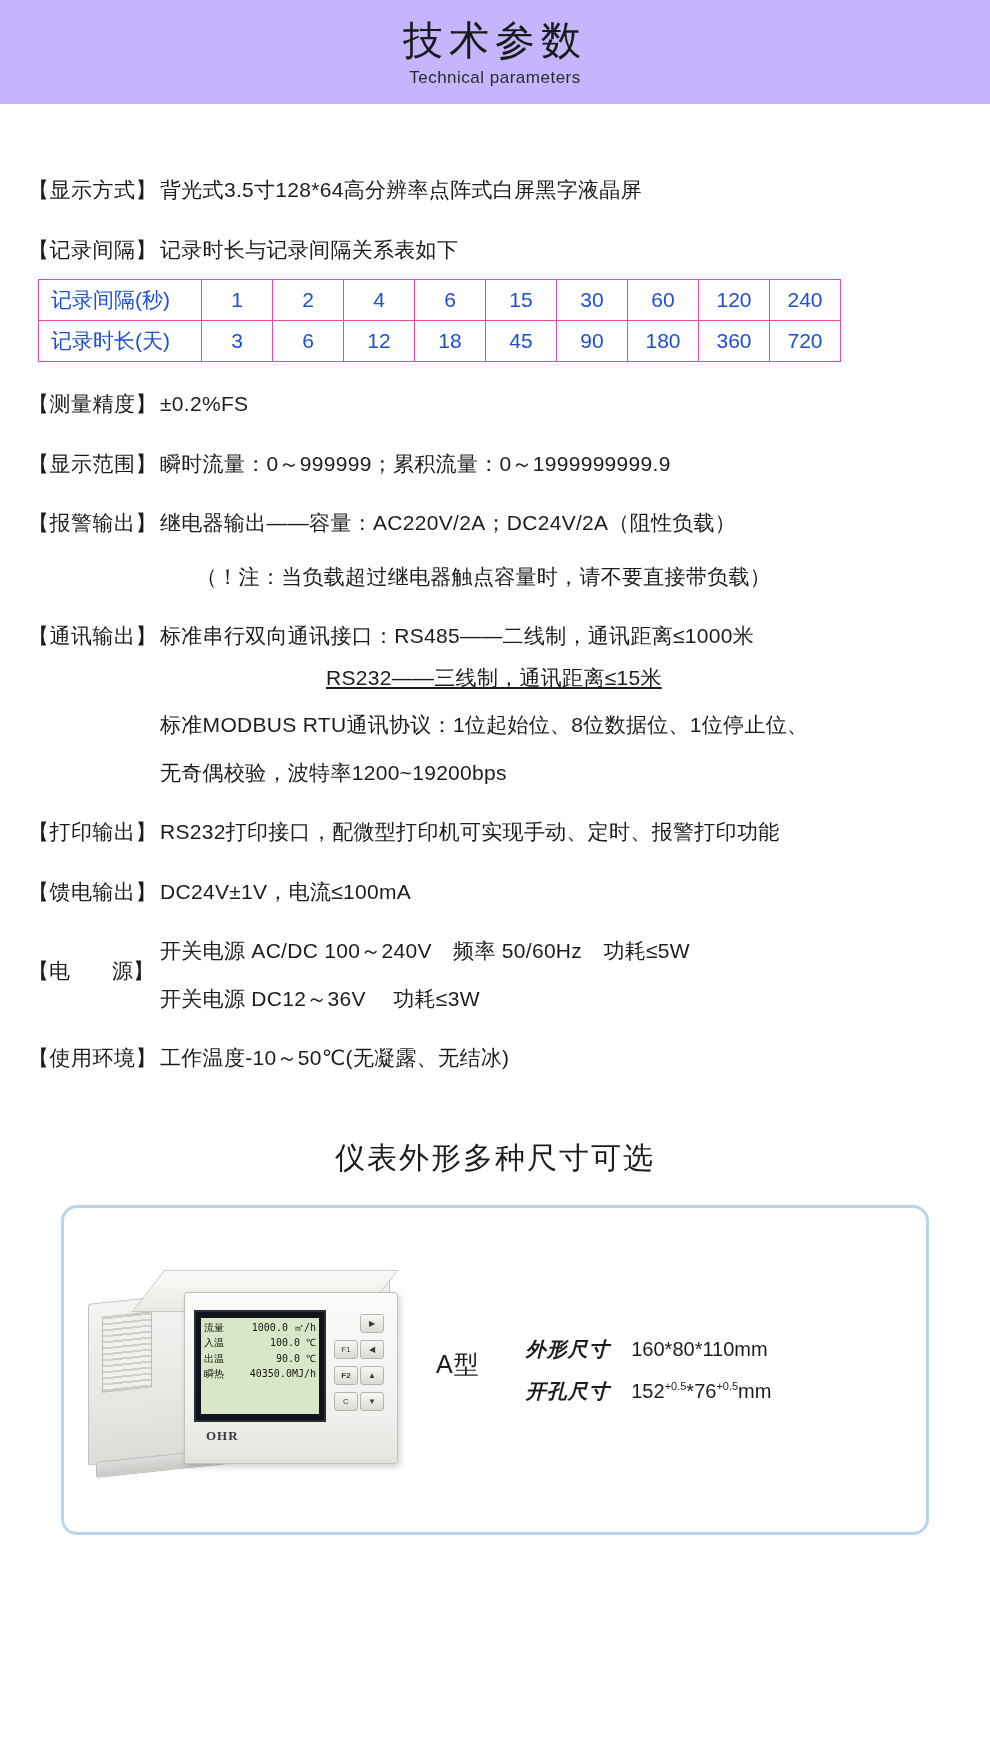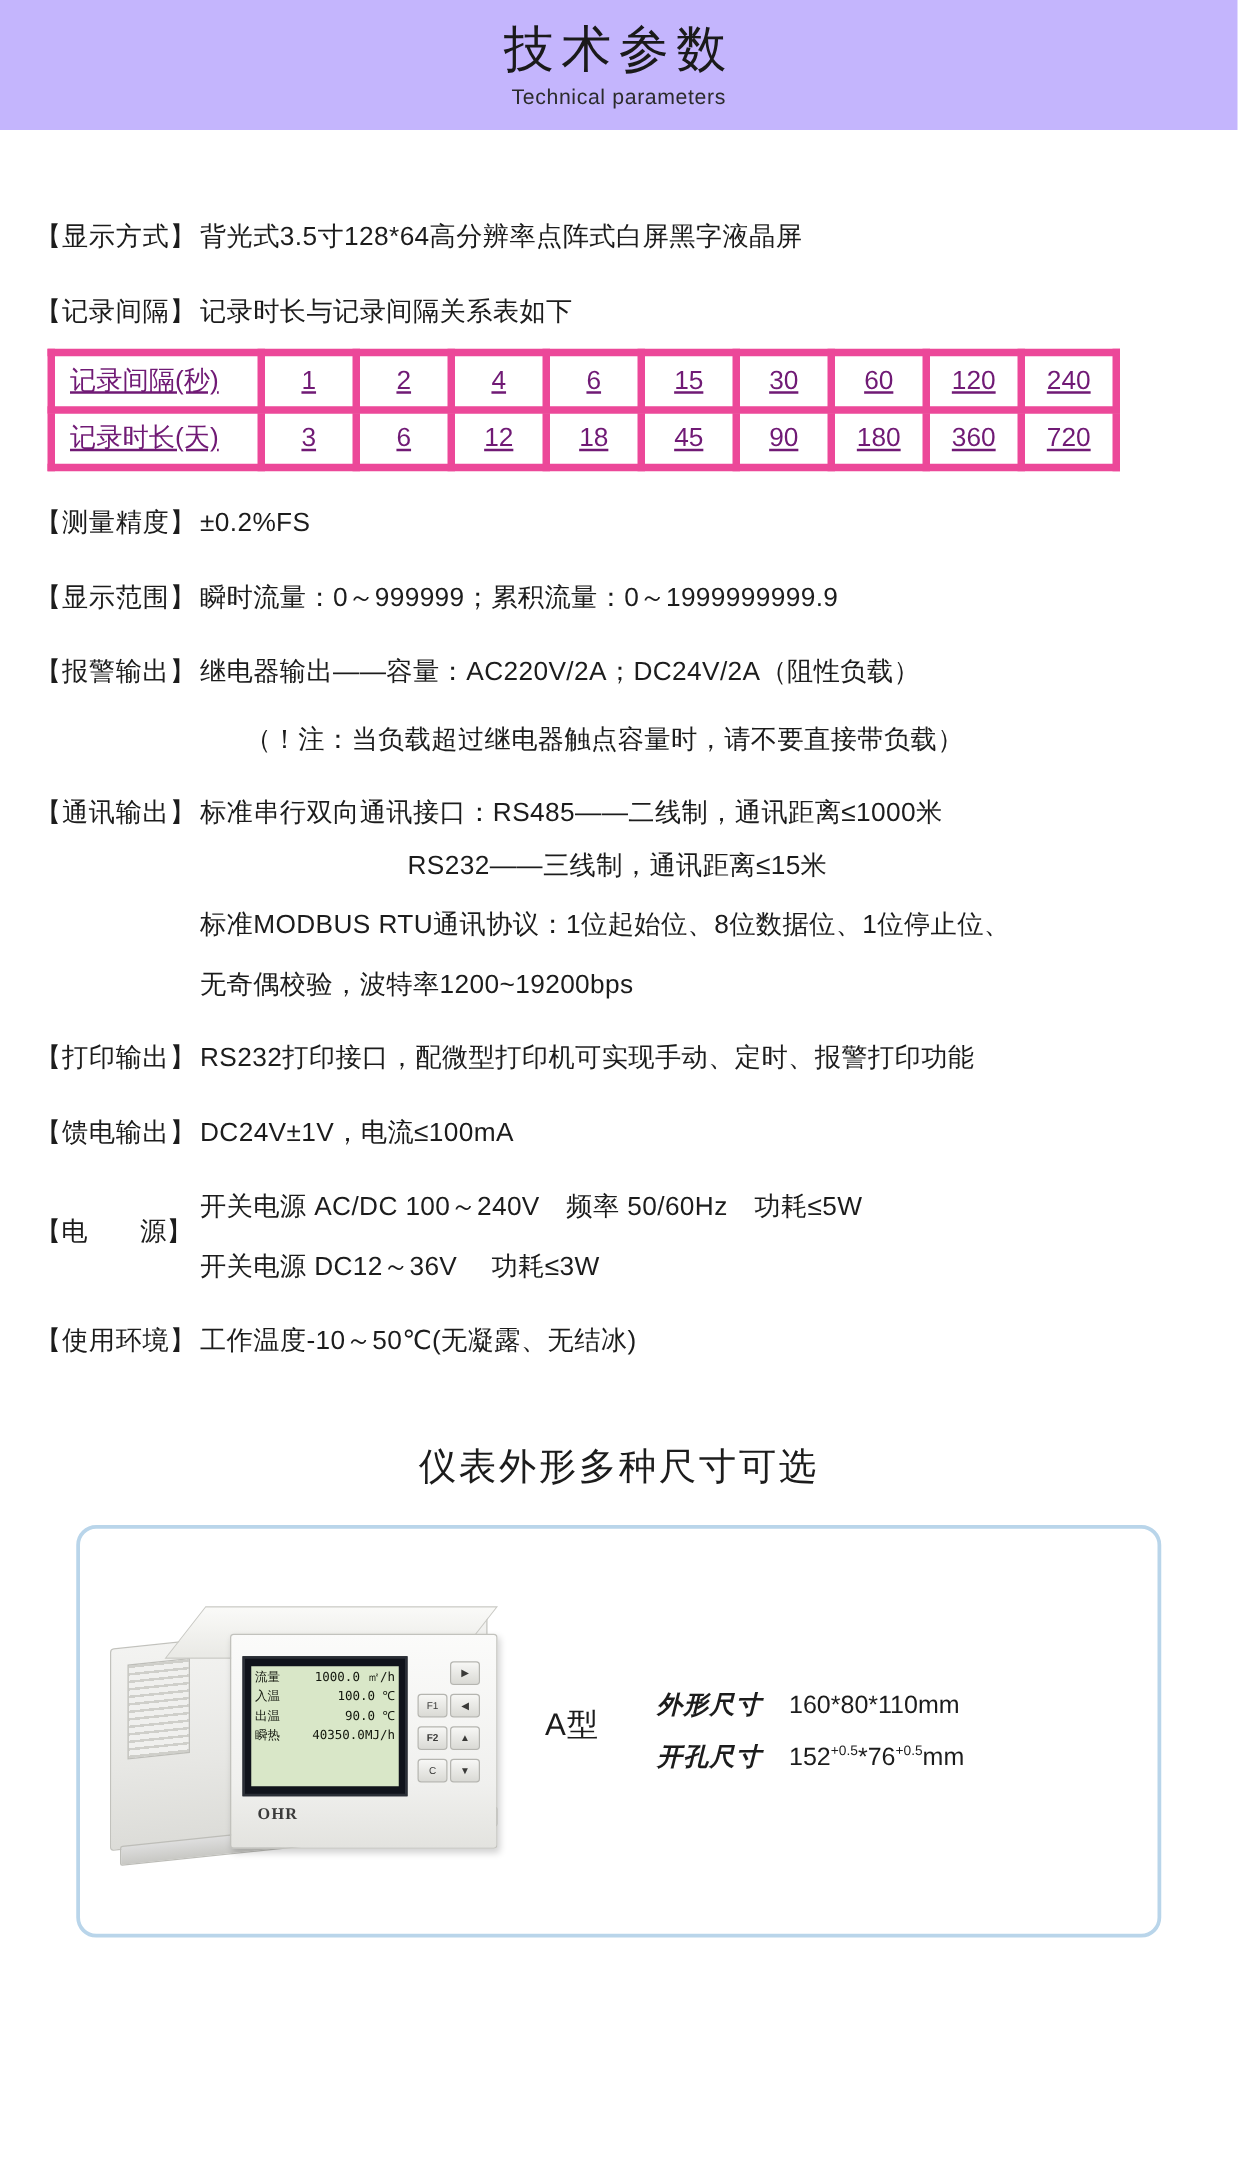--- a/index.html
+++ b/index.html
@@ -53,37 +53,36 @@
     flex:0 0 132px;
     white-space:nowrap;
     letter-spacing:0.5px;
   }
   .label.spaced{letter-spacing:0;margin-top:20px;}
   .value{
     flex:1;
     letter-spacing:0.3px;
   }
   .value .sub{display:block;margin-top:22px;}
-  .value .sub.indent{padding-left:166px;margin-top:10px;}
+  .value .sub.indent{padding-left:166px;margin-top:10px;text-decoration:underline;}
   .value .sub.indent2{padding-left:36px;}
   .value .line2{display:block;margin-top:16px;}
 
   
   .tbl-wrap{margin:6px 0 26px 10px;}
   table.interval{
     border-collapse:collapse;
     font-size:21px;
   }
   table.interval td{
-    border:6px solid #ec4899;
+    border:1px solid #ec4899;
     height:40px;
     text-align:center;
     padding:0 4px;
-    color:#701a75;
-    text-decoration:underline;
+    color:#1d4ed8;
   }
   table.interval td.head{
     width:146px;
     text-align:left;
     padding-left:12px;
     white-space:nowrap;
   }
   table.interval td.cell{min-width:62px;}
 
   

